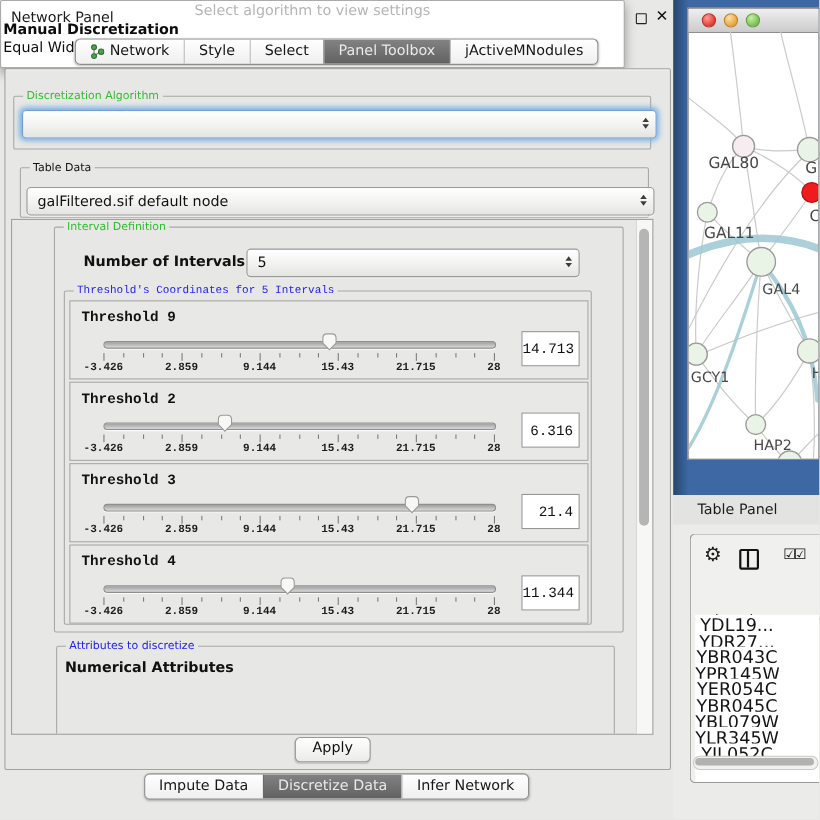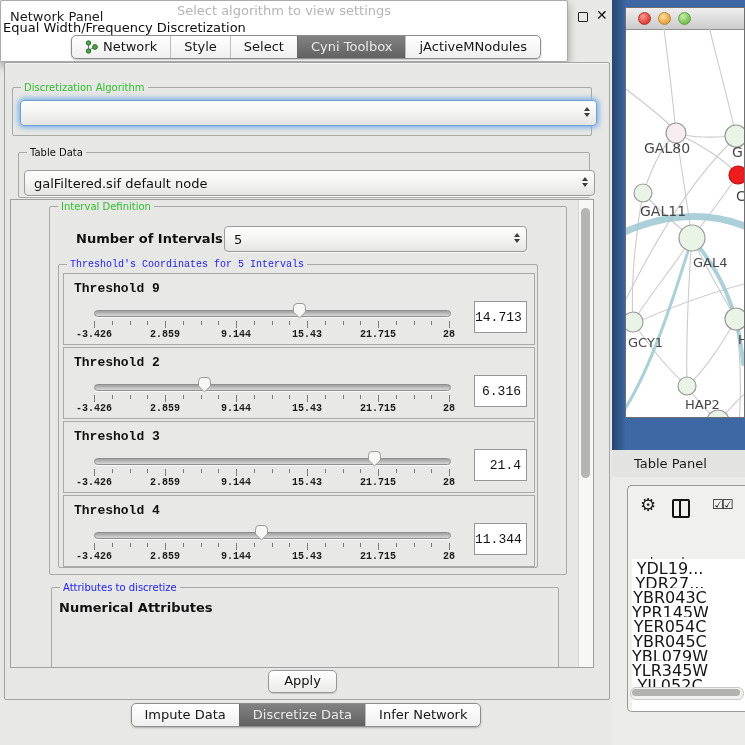--- a/index.html
+++ b/index.html
@@ -129,21 +129,21 @@
           </svg>
           <span>Network</span>
         </div>
         <div class="tab">
           <span>Style</span>
         </div>
         <div class="tab">
           <span>Select</span>
         </div>
         <div class="tab active">
-          <span>Cyni Toolbox</span>
+          <span>Panel Toolbox</span>
         </div>
         <div class="tab">
           <span>jActiveMNodules</span>
         </div>
       </div>
   </div>
 
   <div id="outer-card" class="abs"></div>
 
   <div class="group" style="left:12px;top:87px;width:578px;height:47px;">
@@ -152,20 +152,21 @@
   <div class="combo focused" style="left:20px;top:100px;width:566px;">
     <div class="arrows">
         <div class="tri-up"></div>
         <div class="tri-down"></div>
       </div>
   </div>
 
   <div id="algo-popup">
     <div class="ph">Select algorithm to view settings</div>
     <div id="popup-opts">
+        <div class="opt bold">Manual Discretization</div>
         <div class="opt">Equal Width/Frequency Discretization</div>
       </div>
   </div>
 
   <div class="group" style="left:18px;top:152px;width:570px;height:44px;">
     <span class="legend plain">Table Data</span>
   </div>
   <div class="combo" style="left:24px;top:170px;width:560px;">
     <span>galFiltered.sif default node</span>
     <div class="arrows">

